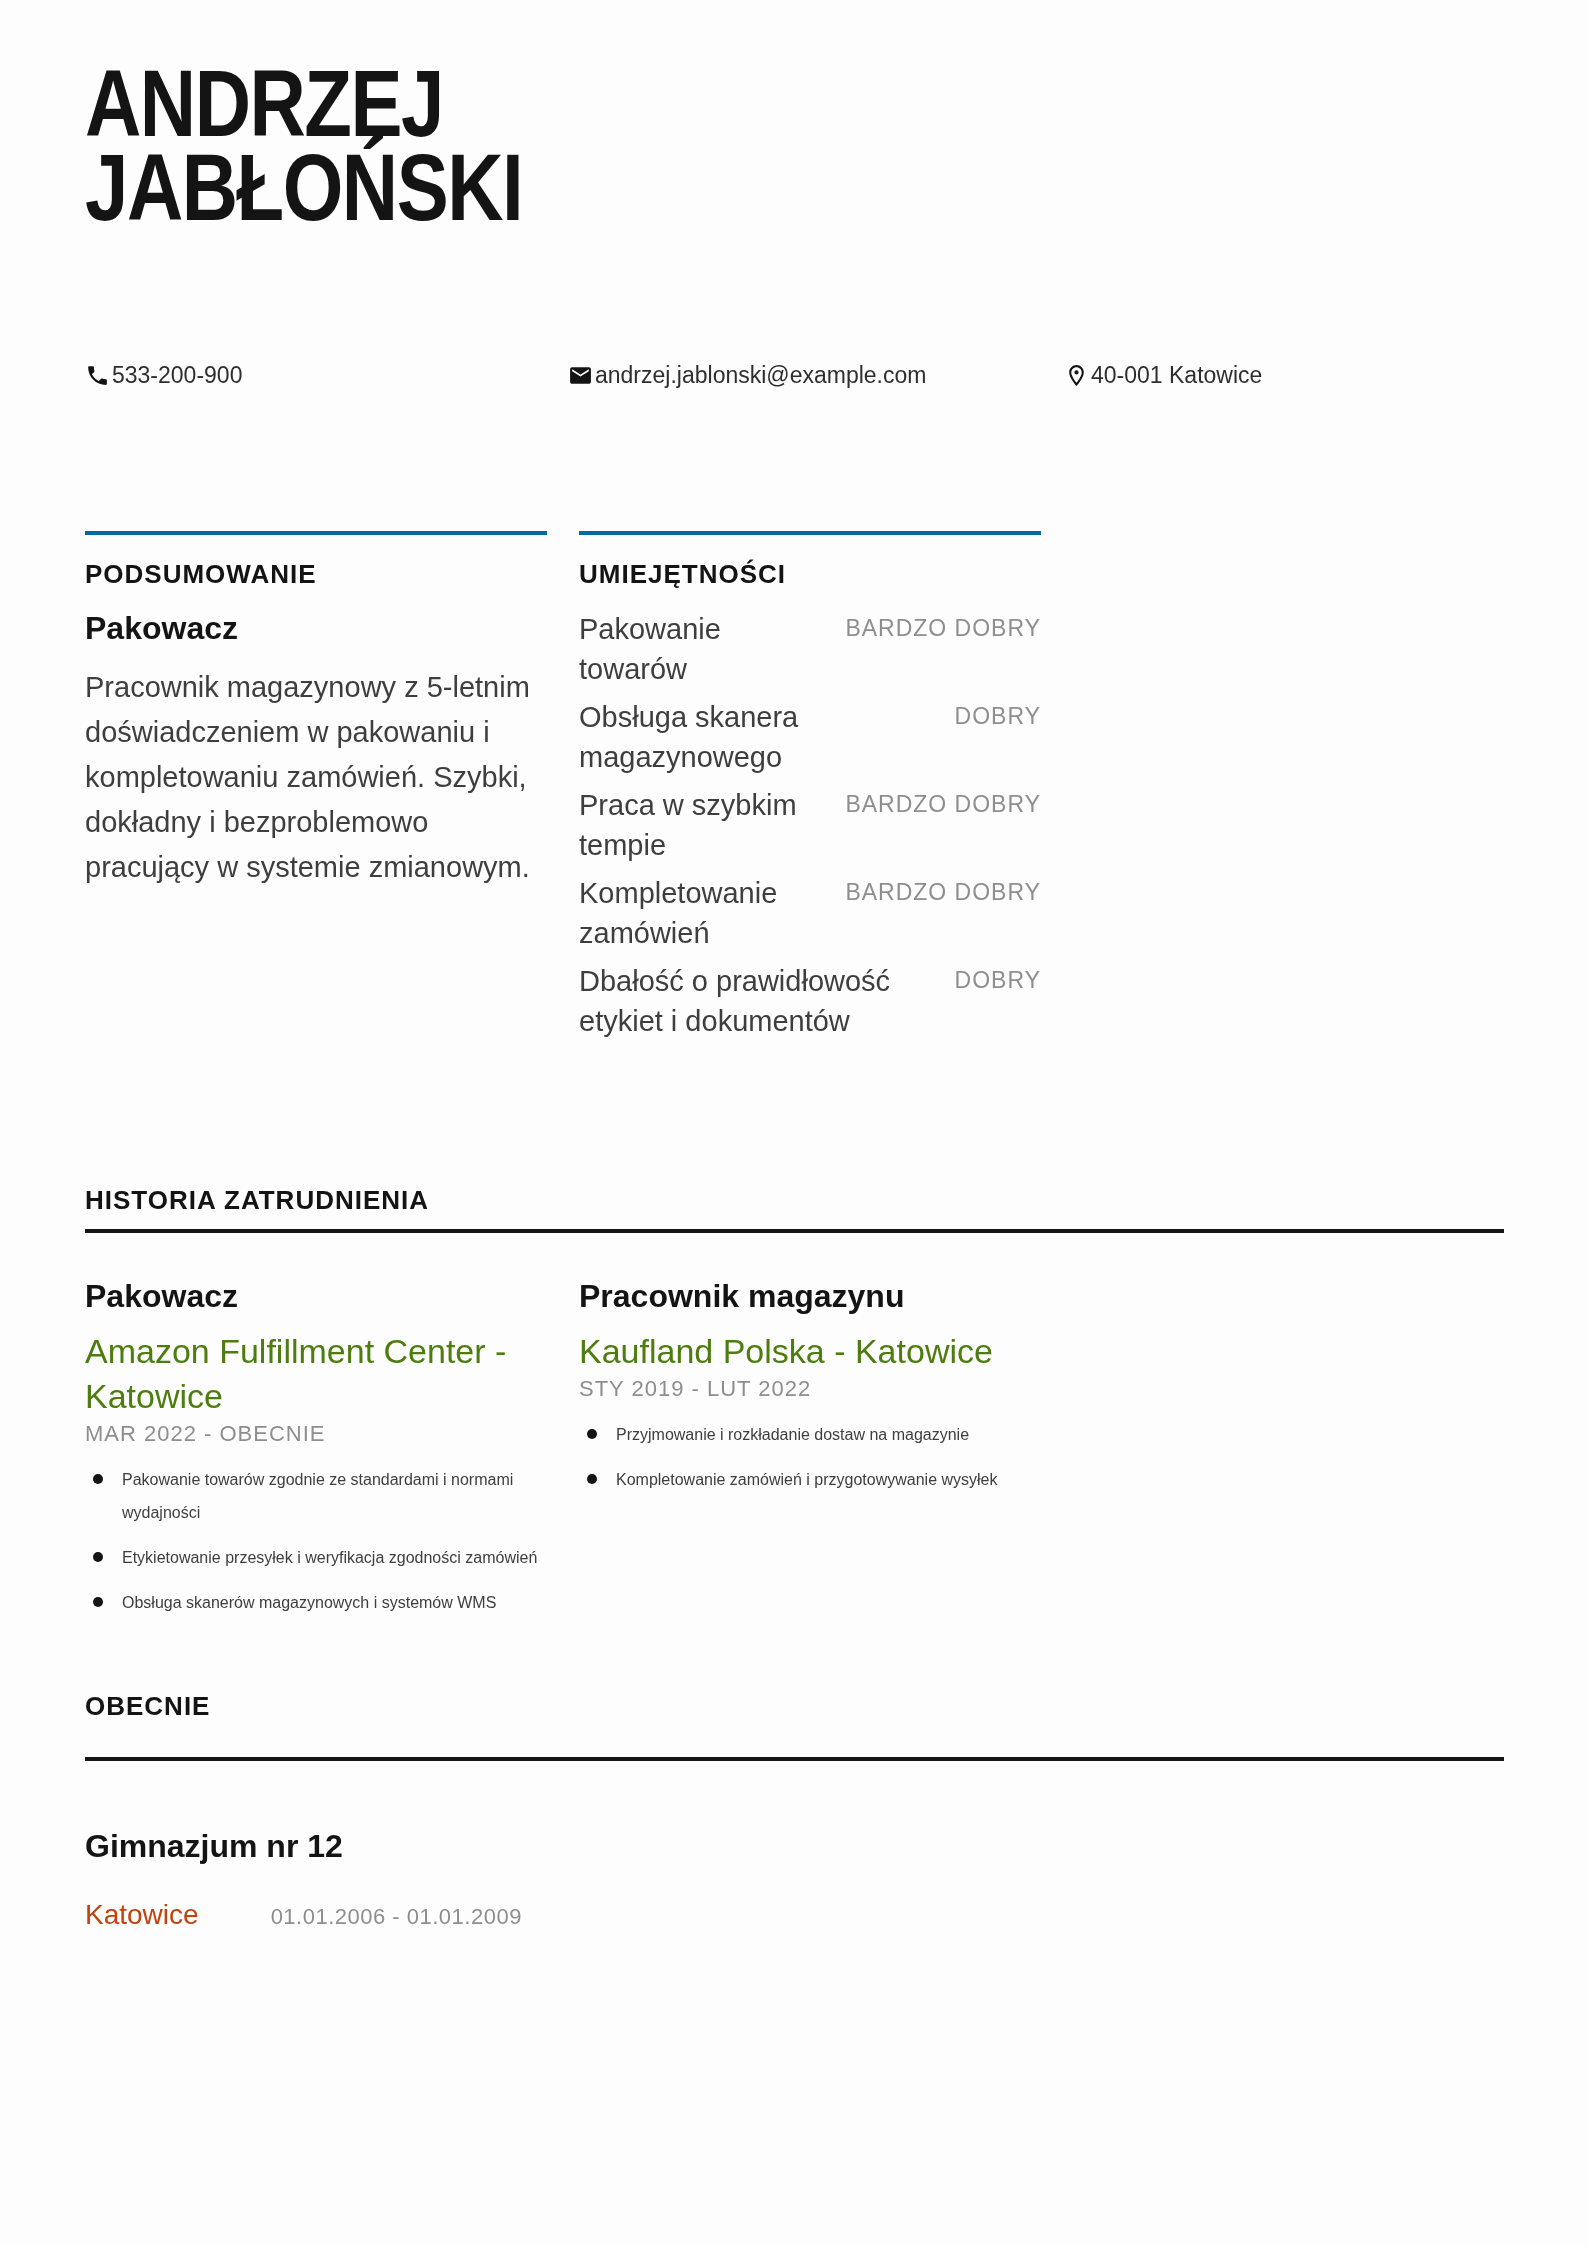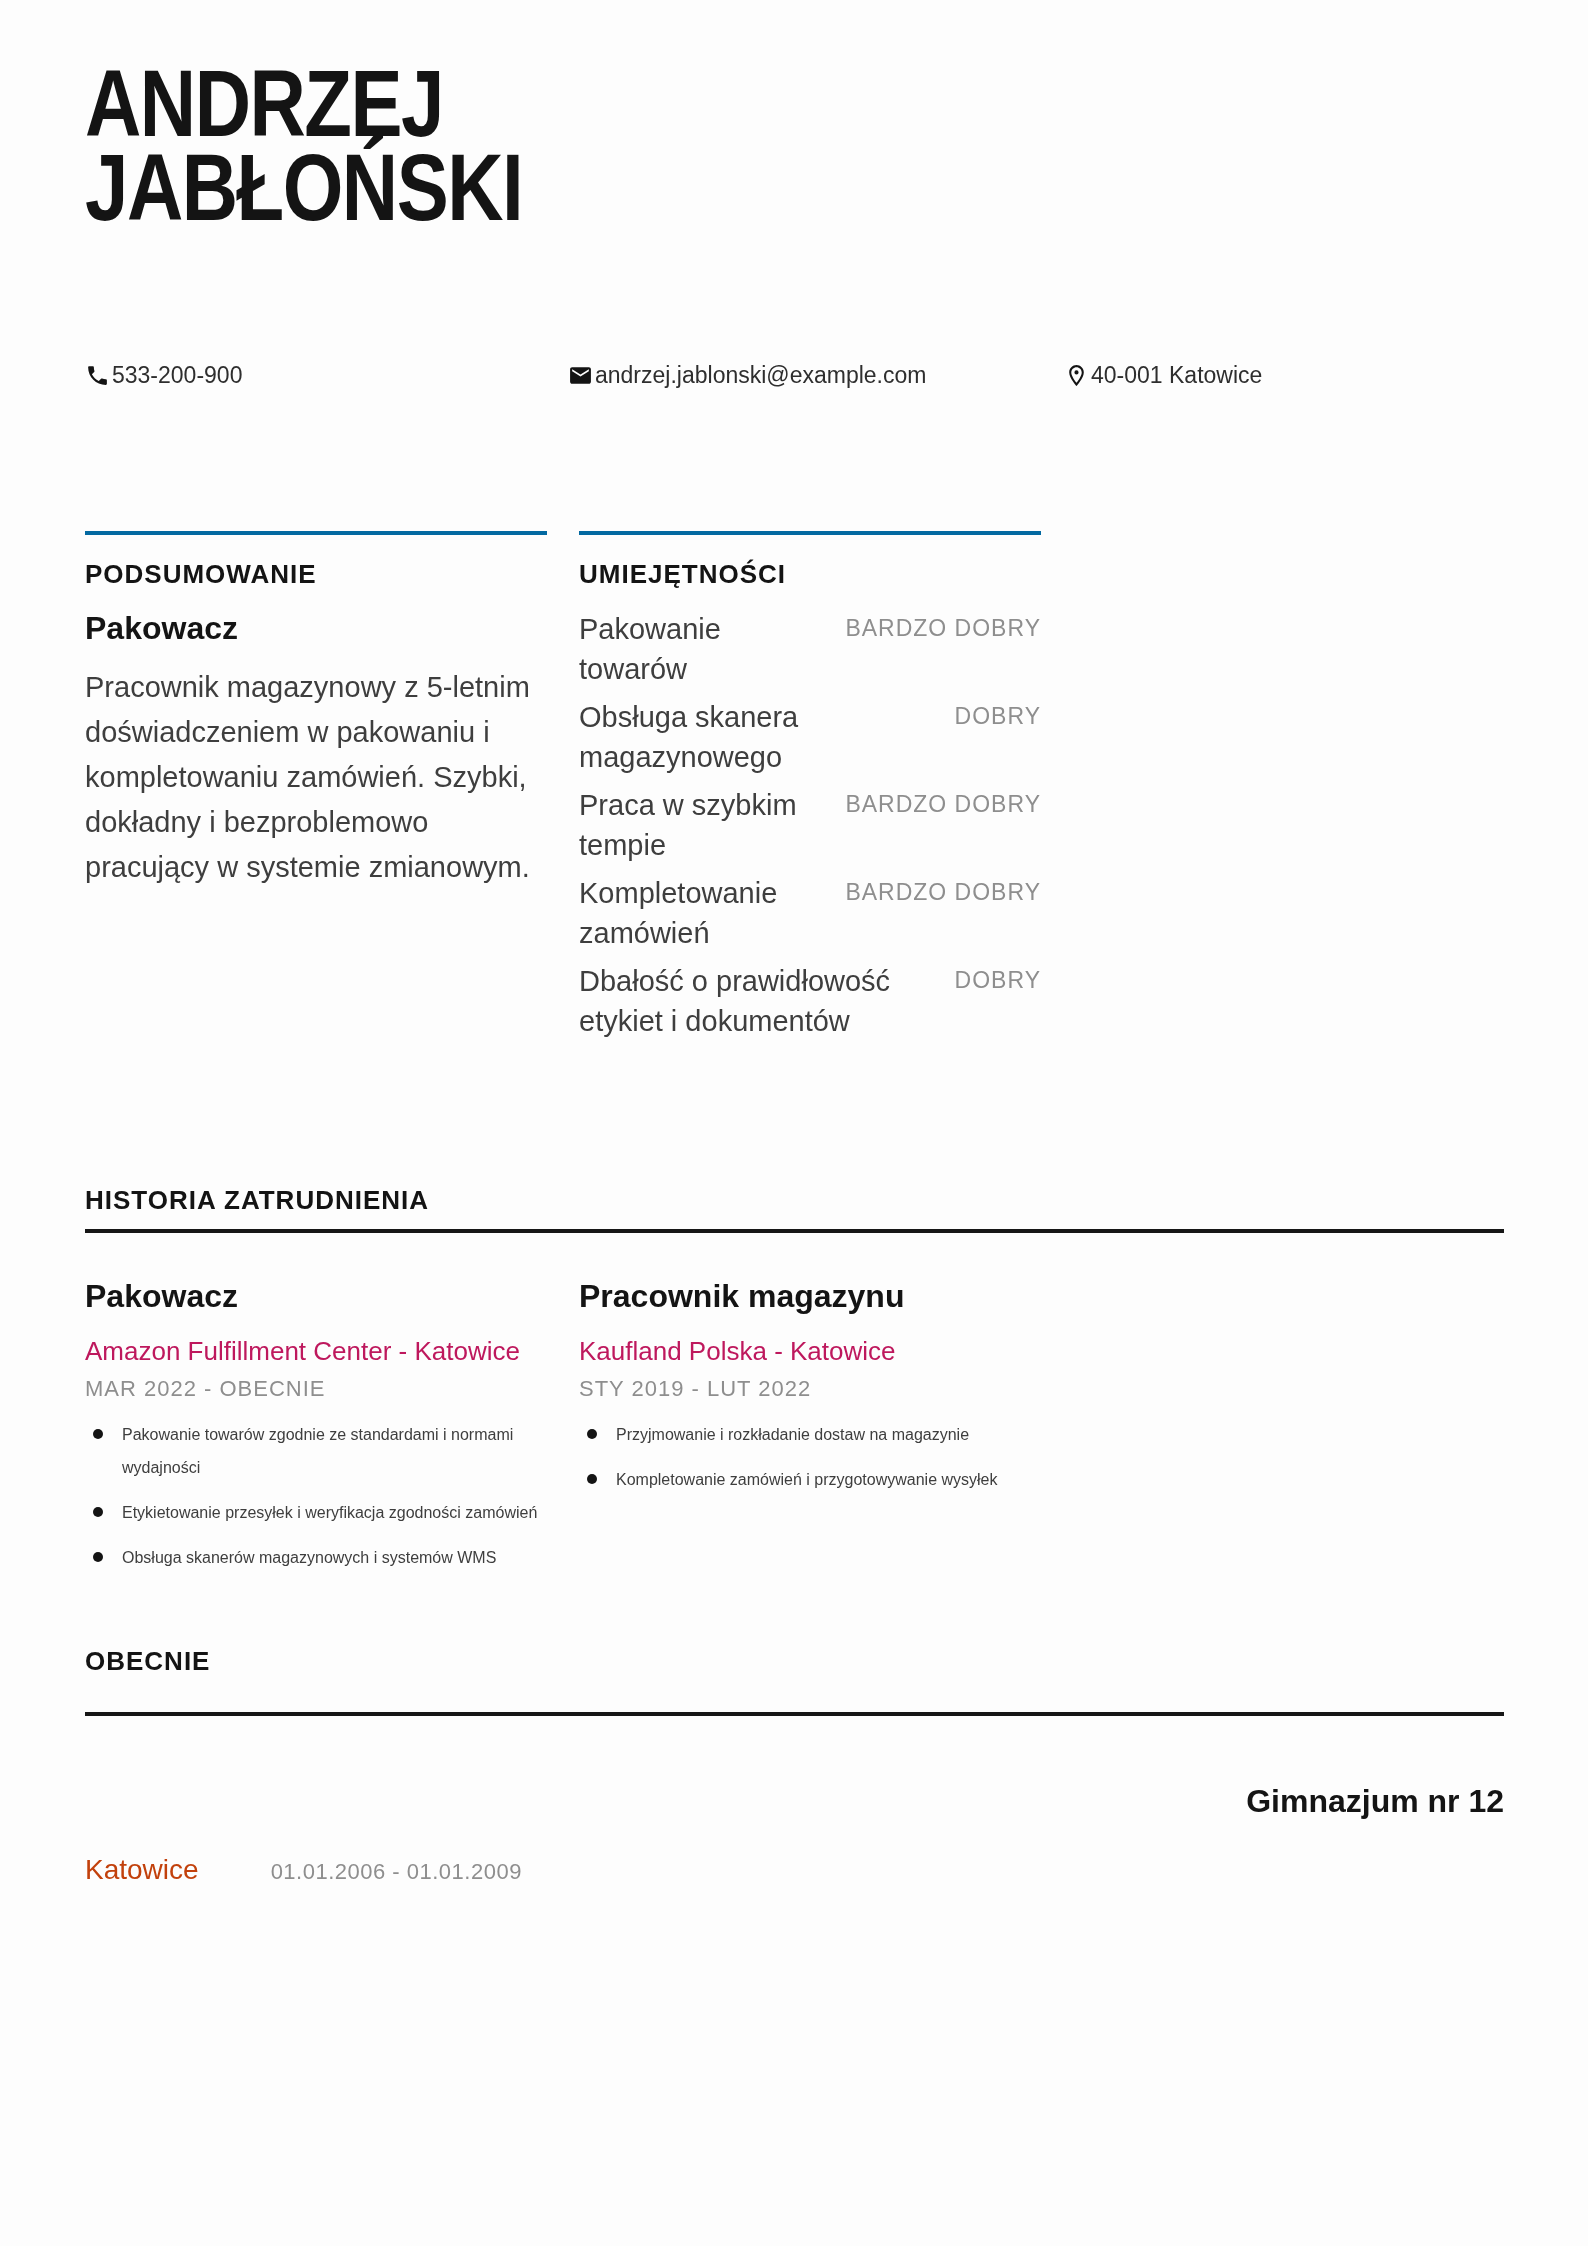--- a/index.html
+++ b/index.html
@@ -40,29 +40,29 @@
   .skills{margin-top:20px;}
   .skill-row{display:flex;gap:16px;margin-bottom:8px;align-items:flex-start;}
   .skill-name{flex:1;font-size:29px;line-height:40px;color:#3e3e3e;}
   .skill-level{font-size:23px;letter-spacing:1px;color:#8e8e8e;white-space:nowrap;line-height:30px;padding-top:4px;}
   
   .employment{margin-top:136px;}
   .fw-line{height:0;border:none;border-top:4px solid #161616;margin:14px 0 0 0;}
   .education .fw-line{margin-top:36px;}
   .jobs-grid{margin-top:44px;display:grid;grid-template-columns:462px 462px;column-gap:32px;}
   .job-title{font-size:32px;font-weight:800;line-height:38px;}
-  .job-company{margin-top:14px;font-size:26px;line-height:45px;color:#be185d;}
+  .job-company{margin-top:14px;font-size:34px;line-height:45px;color:#4d7c0f;}
   .job-dates{margin-top:2px;font-size:22px;line-height:26px;letter-spacing:1px;color:#8e8e8e;}
   .bullets{list-style:none;margin:16px 0 0 0;padding:0;}
   .bullet{display:flex;margin-bottom:12px;}
   .dot{flex:none;width:10px;height:10px;border-radius:50%;background:#141414;margin:11px 0 0 8px;}
   .bullet-text{margin-left:19px;font-size:16px;line-height:33px;color:#3e3e3e;}
   
   .education{margin-top:60px;}
-  .edu-school{margin-top:66px;font-size:32px;font-weight:800;line-height:38px;text-align:right;}
+  .edu-school{margin-top:66px;font-size:32px;font-weight:800;line-height:38px;}
   .edu-row{margin-top:34px;display:flex;align-items:baseline;gap:72px;}
   .edu-loc{font-size:28px;color:#c2410c;}
   .edu-dates{font-size:22px;color:#8e8e8e;letter-spacing:0.5px;}
 </style>
 </head>
 <body>
 
 <div class="page">
 
   <div class="name">

